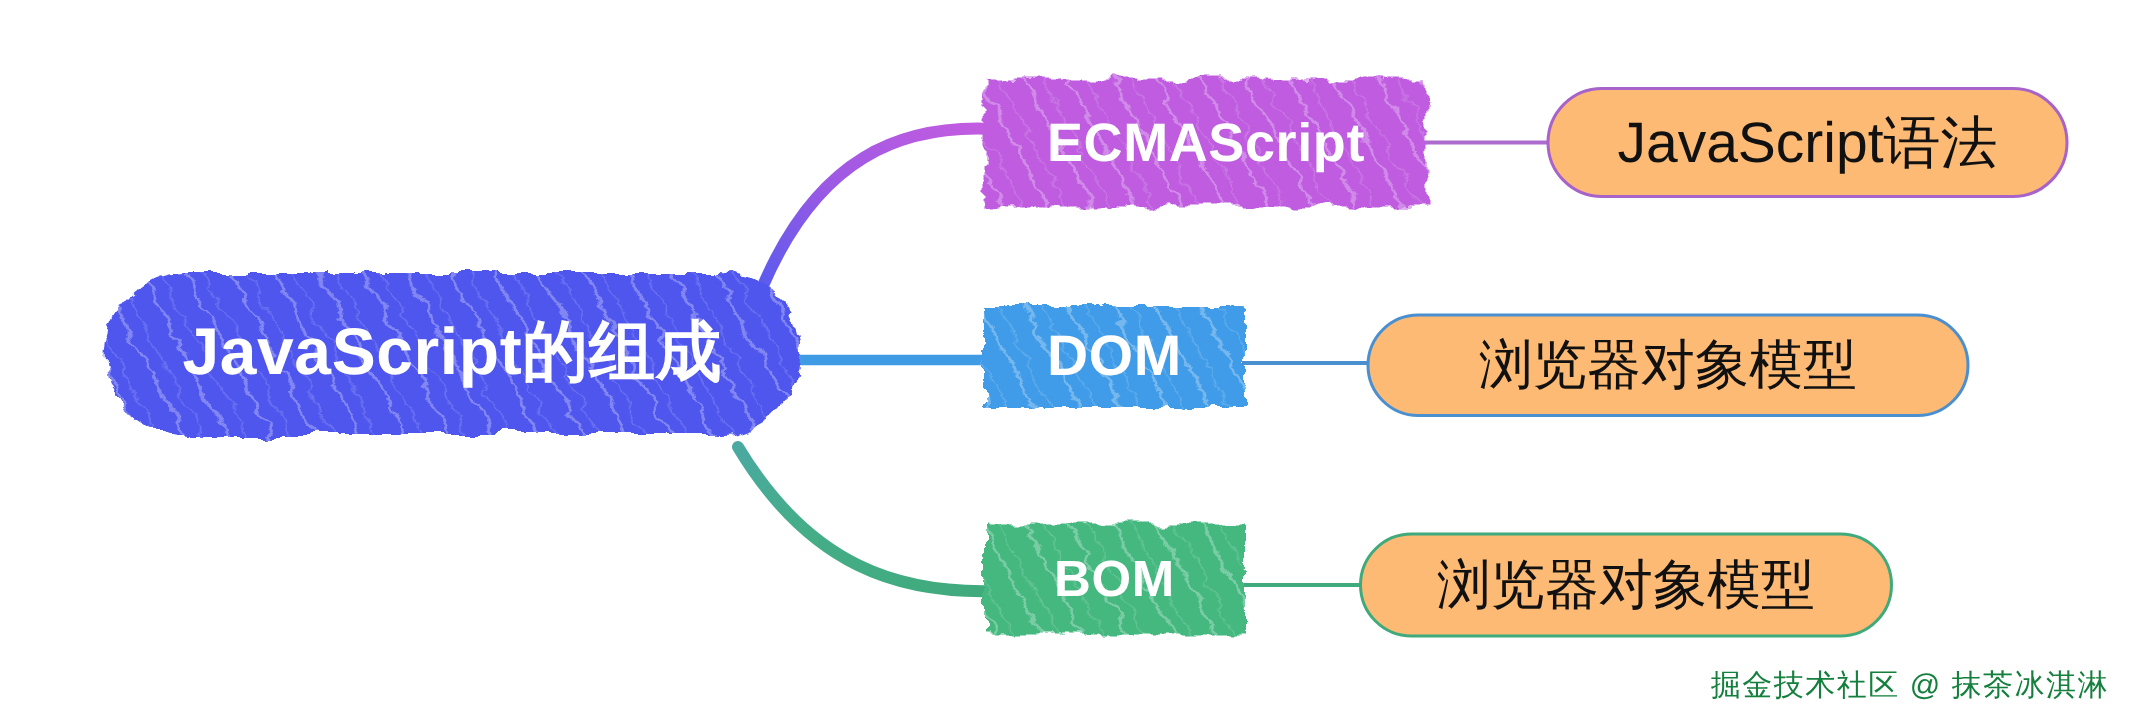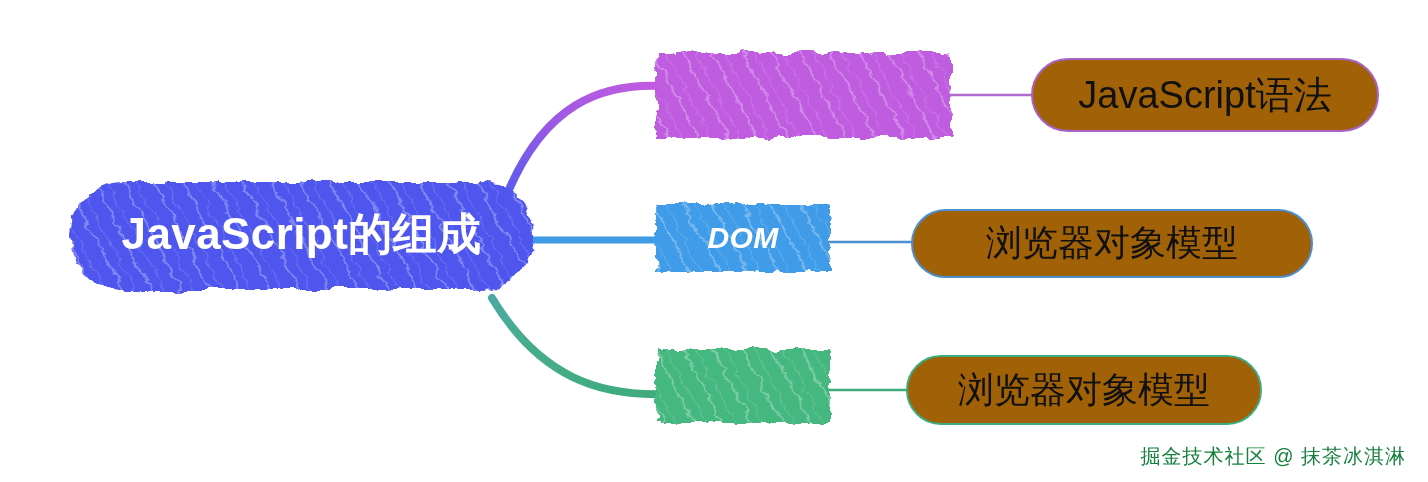--- a/index.html
+++ b/index.html
@@ -67,39 +67,38 @@
     top: 44px;
     width: 312px;
     height: 102px;
     font-size: 36px;
   }
   #node-dom {
     left: 648px;
     top: 196px;
     width: 190px;
     height: 84px;
-    font-size: 30px;
-    font-style: italic;
+    font-size: 38px;
   }
   #node-bom {
     left: 648px;
     top: 340px;
     width: 190px;
     height: 92px;
     font-size: 34px;
   }
 
   
   .pill {
     position: absolute;
     display: flex;
     align-items: center;
     justify-content: center;
     box-sizing: border-box;
-    background: #a16207;
+    background: #fdba74;
     color: #111111;
     border-style: solid;
     border-width: 2px;
     white-space: nowrap;
     z-index: 5;
     font-weight: normal;
   }
   #pill-ecma {
     left: 1031px;
     top: 58px;
@@ -207,20 +206,21 @@
 
   <div class="node" id="node-ecma">
     <svg class="node-svg" viewBox="0 0 312 102" preserveAspectRatio="none" xmlns="http://www.w3.org/2000/svg">
       <g filter="url(#roughEdge)">
         <rect x="9" y="9" width="294" height="84" fill="#bf5ce0"></rect>
       </g>
       <g filter="url(#roughEdge)" opacity="0.95">
         <rect x="9" y="9" width="294" height="84" fill="url(#streaks)"></rect>
       </g>
     </svg>
+    <span class="node-label">ECMAScript</span>
   </div>
 
   <div class="node" id="node-dom">
     <svg class="node-svg" viewBox="0 0 190 84" preserveAspectRatio="none" xmlns="http://www.w3.org/2000/svg">
       <g filter="url(#roughEdge2)">
         <rect x="8" y="8" width="174" height="68" fill="#409ce8"></rect>
       </g>
       <g filter="url(#roughEdge2)" opacity="0.95">
         <rect x="8" y="8" width="174" height="68" fill="url(#streaks)"></rect>
       </g>
@@ -230,20 +230,21 @@
 
   <div class="node" id="node-bom">
     <svg class="node-svg" viewBox="0 0 190 92" preserveAspectRatio="none" xmlns="http://www.w3.org/2000/svg">
       <g filter="url(#roughEdge3)">
         <rect x="8" y="9" width="174" height="74" fill="#45b880"></rect>
       </g>
       <g filter="url(#roughEdge3)" opacity="0.95">
         <rect x="8" y="9" width="174" height="74" fill="url(#streaks)"></rect>
       </g>
     </svg>
+    <span class="node-label">BOM</span>
   </div>
 
   <div class="pill" id="pill-ecma">
     <span>JavaScript语法</span>
   </div>
 
   <div class="pill" id="pill-dom">
     <span>浏览器对象模型</span>
   </div>
 

